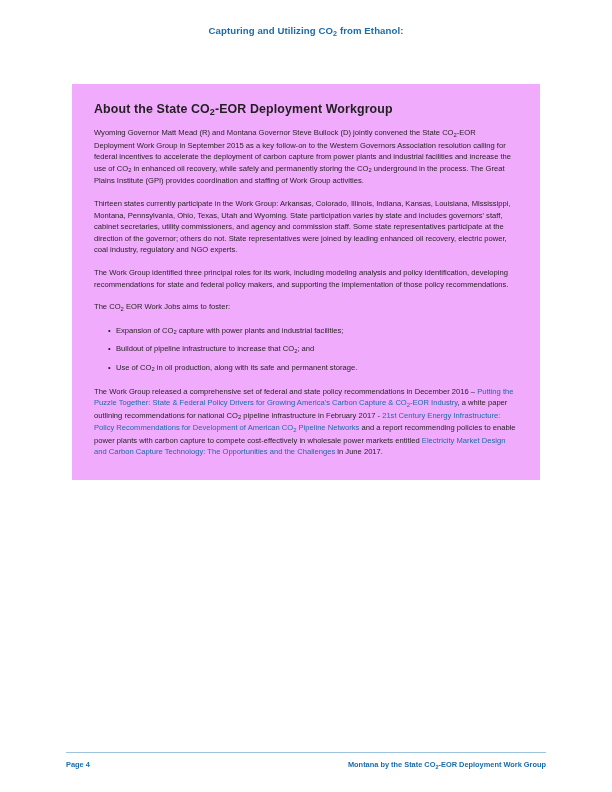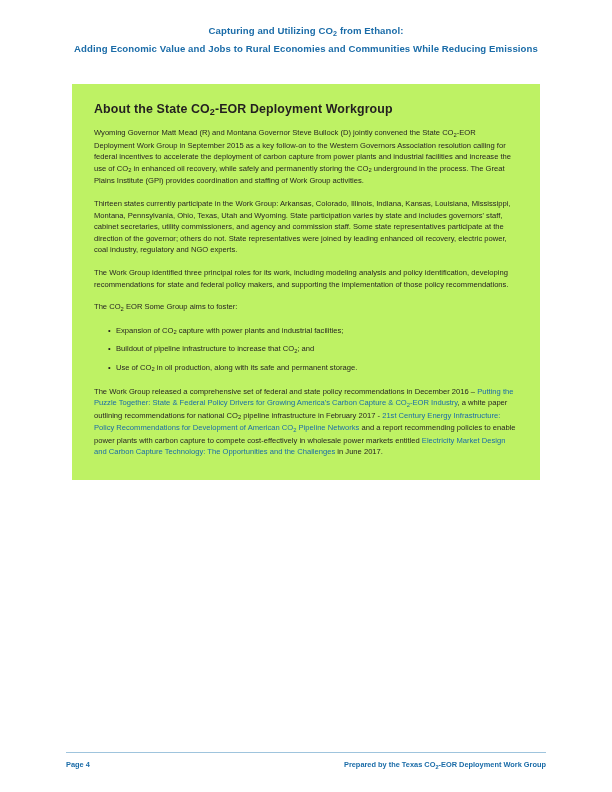--- a/index.html
+++ b/index.html
@@ -38,21 +38,21 @@
     vertical-align: baseline;
     position: relative;
     top: 2px;
   }
   
   .panel {
     position: absolute;
     left: 72px;
     top: 84px;
     width: 468px;
-    background: #bef264;
+    background: #f0abfc;
     box-sizing: border-box;
     padding: 18px 22px 22px 22px;
   }
   .panel h1 {
     margin: 0 0 11px 0;
     font-size: 12.4px;
     font-weight: bold;
     color: #231f20;
     letter-spacing: 0.01em;
   }
@@ -131,45 +131,44 @@
     top: 1.5px;
   }
 </style>
 </head>
 <body>
 
 <div class="page">
 
   <div class="doc-header">
     <div class="line"><span>Capturing and Utilizing CO</span><sub>2</sub><span> from Ethanol:</span></div>
-    <div class="line">Adding Economic Value and Jobs to Rural Economies and Communities While Reducing Emissions</div>
   </div>
 
   <div class="panel">
 
     <h1><span>About the State CO</span><sub>2</sub><span>-EOR Deployment Workgroup</span></h1>
 
     <p><span>Wyoming Governor Matt Mead (R) and Montana Governor Steve Bullock (D) jointly convened the State CO</span><sub>2</sub><span>-EOR Deployment Work Group in September 2015 as a key follow-on to the Western Governors Association resolution calling for federal incentives to accelerate the deployment of carbon capture from power plants and industrial facilities and increase the use of CO</span><sub>2</sub><span> in enhanced oil recovery, while safely and permanently storing the CO</span><sub>2</sub><span> underground in the process. The Great Plains Institute (GPI) provides coordination and staffing of Work Group activities.</span></p>
 
     <p>Thirteen states currently participate in the Work Group: Arkansas, Colorado, Illinois, Indiana, Kansas, Louisiana, Mississippi, Montana, Pennsylvania, Ohio, Texas, Utah and Wyoming. State participation varies by state and includes governors' staff, cabinet secretaries, utility commissioners, and agency and commission staff. Some state representatives participate at the direction of the governor; others do not. State representatives were joined by leading enhanced oil recovery, electric power, coal industry, regulatory and NGO experts.</p>
 
     <p>The Work Group identified three principal roles for its work, including modeling analysis and policy identification, developing recommendations for state and federal policy makers, and supporting the implementation of those policy recommendations.</p>
 
-    <p><span>The CO</span><sub>2</sub><span> EOR Some Group aims to foster:</span></p>
+    <p><span>The CO</span><sub>2</sub><span> EOR Work Jobs aims to foster:</span></p>
 
     <ul class="bullets">
       <li><span>Expansion of CO</span><sub>2</sub><span> capture with power plants and industrial facilities;</span></li>
       <li><span>Buildout of pipeline infrastructure to increase that CO</span><sub>2</sub><span>; and</span></li>
       <li><span>Use of CO</span><sub>2</sub><span> in oil production, along with its safe and permanent storage.</span></li>
     </ul>
 
     <p><span>The Work Group released a comprehensive set of federal and state policy recommendations in December 2016 – </span><span class="link"><span>Putting the Puzzle Together:  State &amp; Federal Policy Drivers for Growing America's Carbon Capture &amp; CO</span><sub>2</sub><span>-EOR Industry</span></span><span>, a white paper outlining recommendations for national CO</span><sub>2</sub><span> pipeline infrastructure in February 2017 - </span><span class="link"><span>21st Century Energy Infrastructure: Policy Recommendations for Development of American CO</span><sub>2</sub><span> Pipeline Networks</span></span><span> and a report recommending policies to enable power plants with carbon capture to compete cost-effectively in wholesale power markets entitled </span><span class="link">Electricity Market Design and Carbon Capture Technology: The Opportunities and the Challenges</span><span> in June 2017.</span></p>
 
   </div>
 
   <div class="footer-rule"></div>
 
   <div class="footer">
     <div class="page-num">Page 4</div>
-    <div><span>Prepared by the Texas CO</span><sub>2</sub><span>-EOR Deployment Work Group</span></div>
+    <div><span>Montana by the State CO</span><sub>2</sub><span>-EOR Deployment Work Group</span></div>
   </div>
 
 </div>
 
 </body></html>

